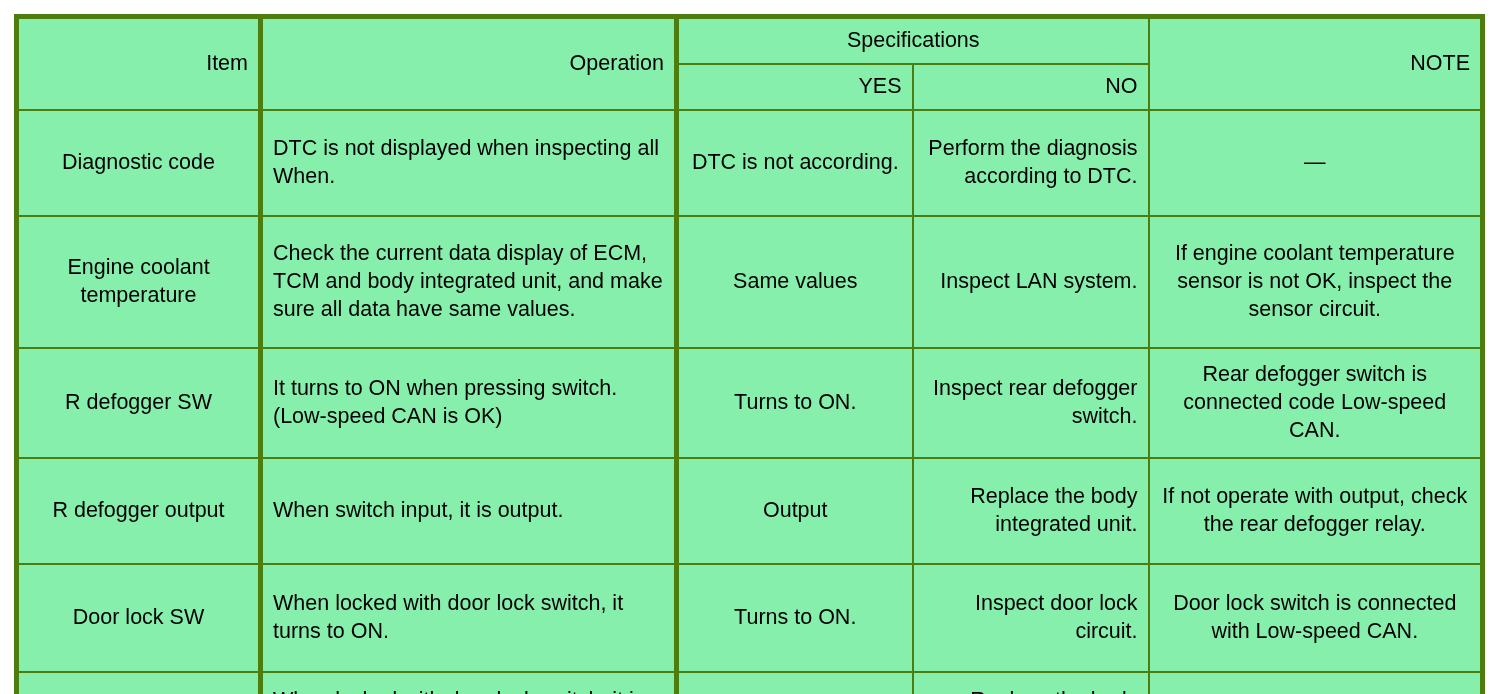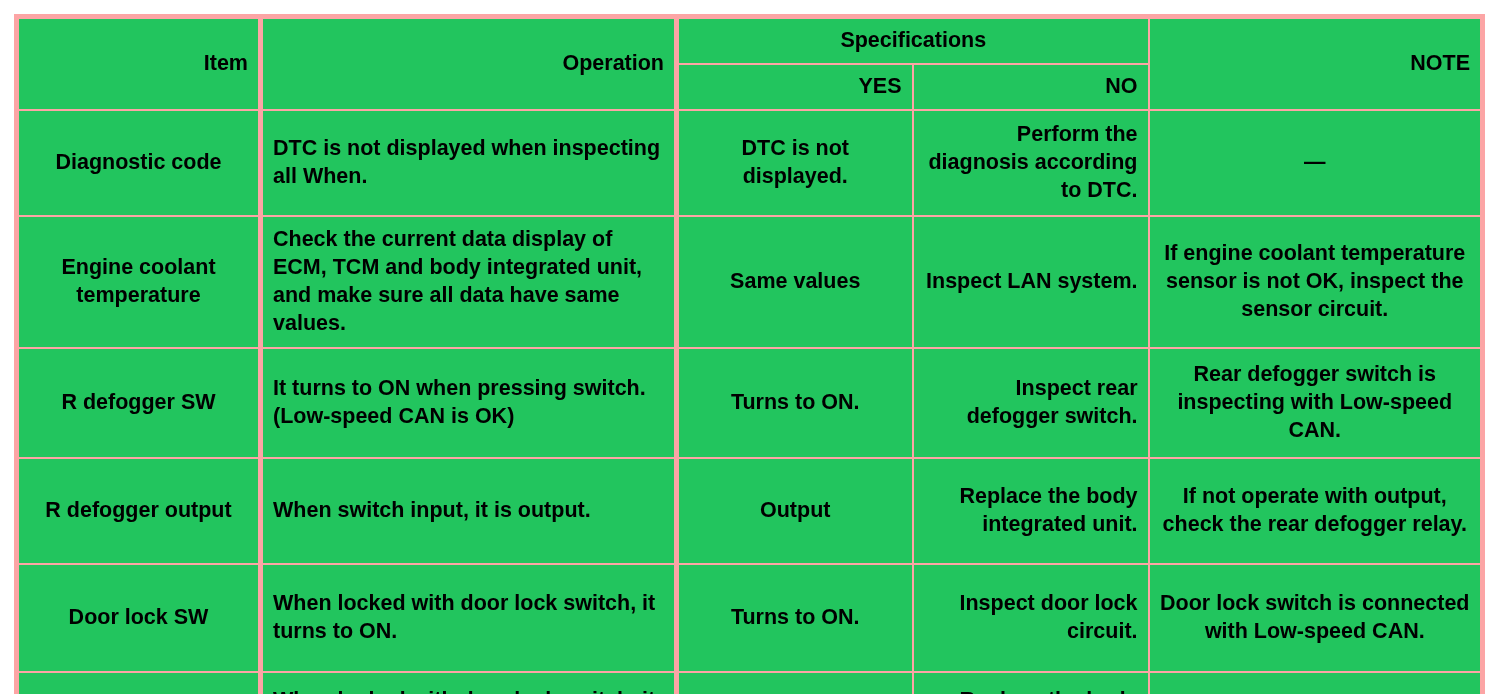--- a/index.html
+++ b/index.html
@@ -27,27 +27,27 @@
     left: 14px;
     top: 14px;
     width: 1466px;
     border-collapse: collapse;
     table-layout: fixed;
     background: #ffffff;
   }
 
   table.diag-table td,
   table.diag-table th {
-    border: 2px solid #fca5a5;
+    border: 2px solid #4d7c0f;
     vertical-align: middle;
-    font-weight: bold;
+    font-weight: normal;
     font-size: 21.5px;
     line-height: 1.30;
     padding: 7px 10px;
-    background: #22c55e;
+    background: #86efac;
   }
 
   
   table.diag-table {
     outline: 0;
   }
   .frame-top    { border-top-width: 5px !important; }
   .frame-bottom { border-bottom-width: 5px !important; }
   .frame-left   { border-left-width: 5px !important; }
   .frame-right  { border-right-width: 5px !important; }
@@ -121,39 +121,39 @@
         <th class="hdr-cell">YES</th>
         <th class="hdr-cell">NO</th>
       </tr>
     </thead>
 
     <tbody>
 
       <tr class="row-h1">
         <td class="item-cell frame-left sep-right-thick">Diagnostic code</td>
         <td class="oper-cell sep-right-thick">DTC is not displayed when inspecting all When.</td>
-        <td class="yes-cell">DTC is not displayed.</td>
+        <td class="yes-cell">DTC is not according.</td>
         <td class="no-cell">Perform the diagnosis according to DTC.</td>
         <td class="note-cell dash frame-right">—</td>
       </tr>
 
       <tr class="row-h2">
         <td class="item-cell frame-left sep-right-thick">Engine coolant temperature</td>
         <td class="oper-cell sep-right-thick">Check the current data display of ECM, TCM and body integrated unit, and make sure all data have same values.</td>
         <td class="yes-cell">Same values</td>
         <td class="no-cell">Inspect LAN system.</td>
         <td class="note-cell frame-right">If engine coolant temperature sensor is not OK, inspect the sensor circuit.</td>
       </tr>
 
       <tr class="row-h3">
         <td class="item-cell frame-left sep-right-thick">R defogger SW</td>
         <td class="oper-cell sep-right-thick">It turns to ON when pressing switch. (Low-speed CAN is OK)</td>
         <td class="yes-cell">Turns to ON.</td>
         <td class="no-cell">Inspect rear defogger switch.</td>
-        <td class="note-cell frame-right">Rear defogger switch is inspecting with Low-speed CAN.</td>
+        <td class="note-cell frame-right">Rear defogger switch is connected code Low-speed CAN.</td>
       </tr>
 
       <tr class="row-h4">
         <td class="item-cell frame-left sep-right-thick">R defogger output</td>
         <td class="oper-cell sep-right-thick">When switch input, it is output.</td>
         <td class="yes-cell">Output</td>
         <td class="no-cell">Replace the body integrated unit.</td>
         <td class="note-cell frame-right">If not operate with output, check the rear defogger relay.</td>
       </tr>
 

